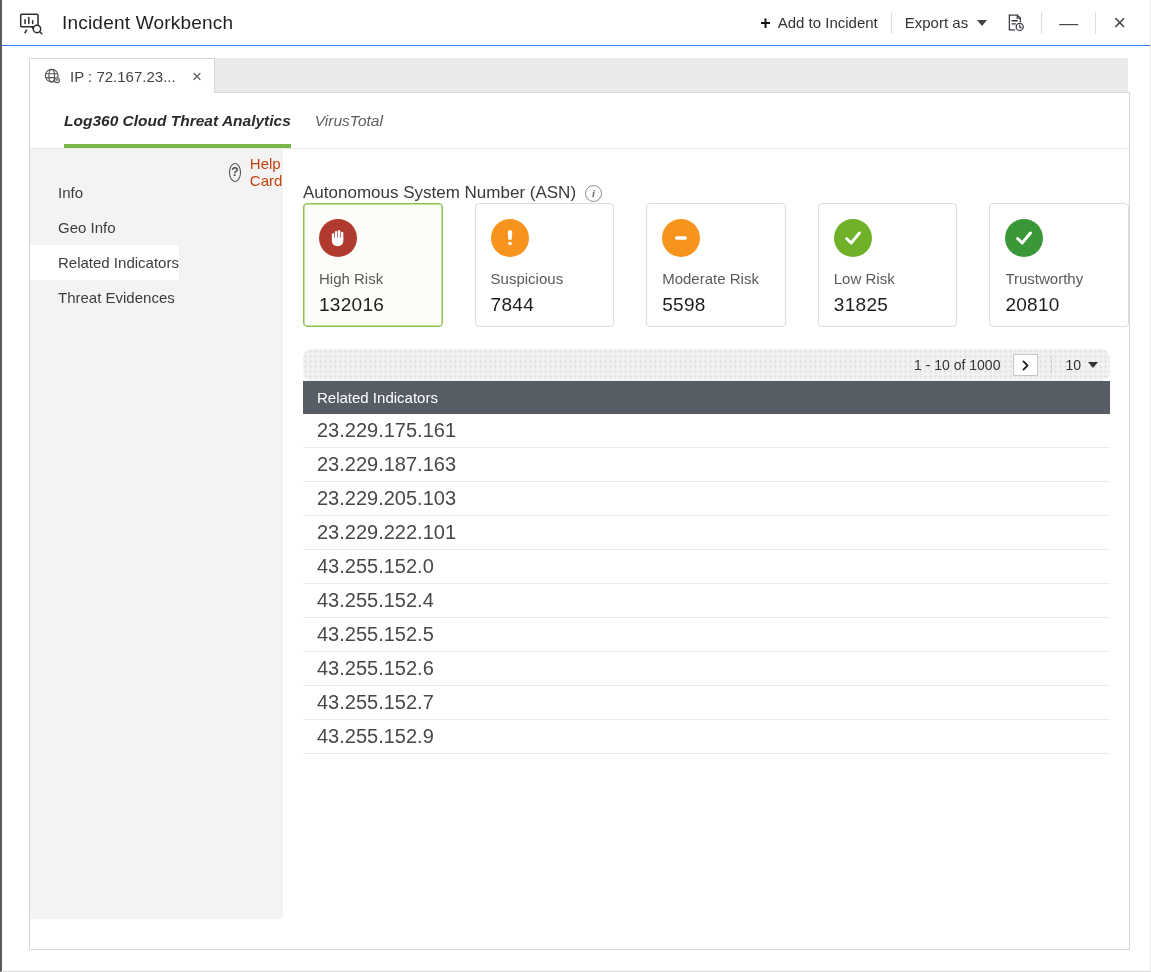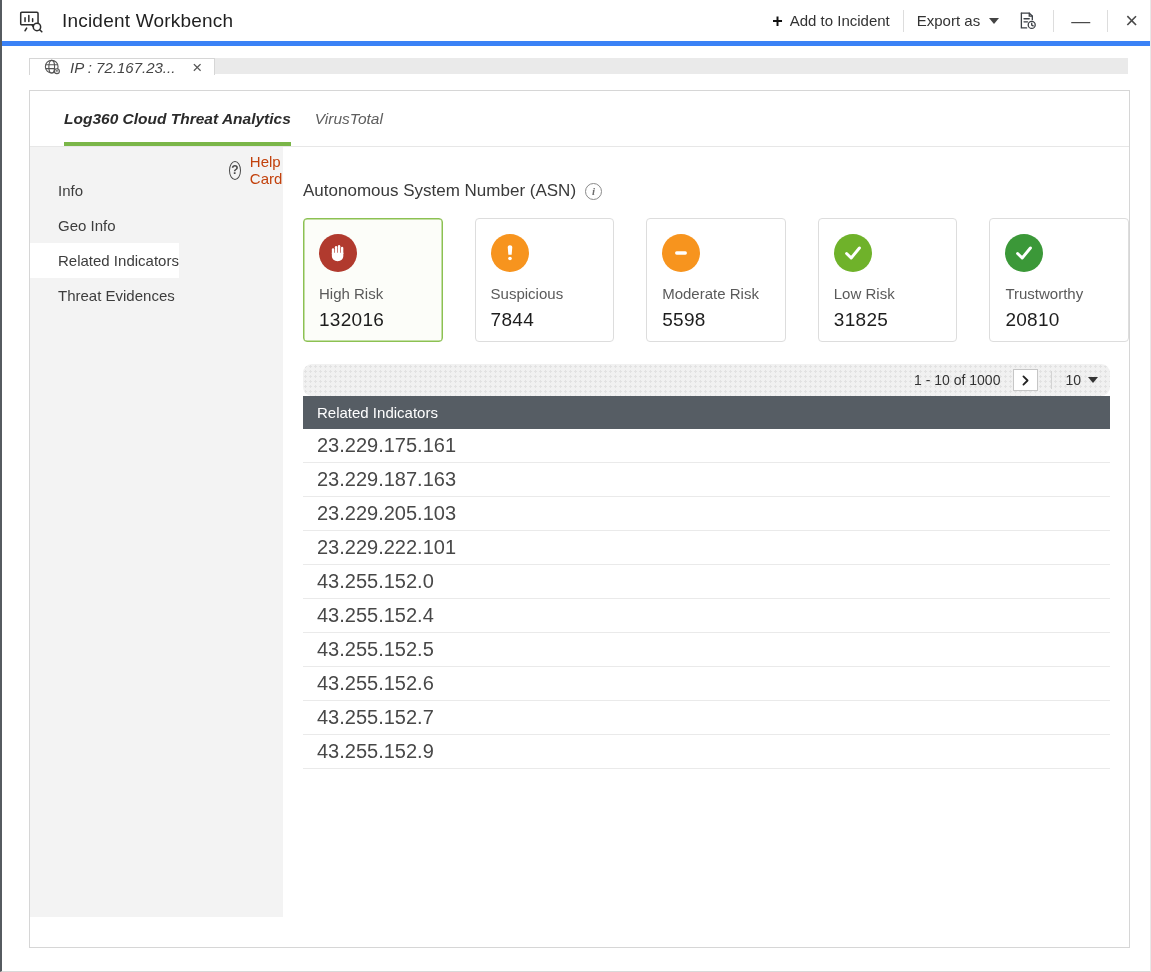--- a/index.html
+++ b/index.html
@@ -10,34 +10,34 @@
     color:#333; overflow:hidden;
   }
   .window {
     width:1151px; height:972px; background:#fff; position:relative;
     border-left:2px solid #565b60; border-bottom:1px solid #d9d9d9; border-right:1px solid #e8e8e8;
   }
 
   
   .titlebar {
     height:46px; display:flex; align-items:center; justify-content:space-between;
-    padding:0 8px 0 14px; border-bottom:5px solid #3b82f6; background:#fff;
+    padding:0 20px 0 14px; border-bottom:1px solid #3b82f6; background:#fff;
   }
   .titlebar-left { display:flex; align-items:center; gap:16px; }
   .app-title { font-size:19px; color:#1f1f1f; letter-spacing:.2px; }
   .titlebar-right { display:flex; align-items:center; }
   .tb-action { display:flex; align-items:center; gap:7px; font-size:15px; color:#333; cursor:pointer; }
   .plus-glyph { font-size:18px; font-weight:bold; color:#111; line-height:1; }
   .caret { width:0; height:0; border-left:5px solid transparent; border-right:5px solid transparent; border-top:6px solid #444; margin-left:2px; }
   .vdiv { width:1px; height:22px; background:#ddd; margin:0 13px; }
   .win-btn { font-size:19px; color:#4a4a4a; cursor:pointer; line-height:1; padding:0 4px; }
   .icon-btn { display:flex; align-items:center; cursor:pointer; padding:0 2px; }
 
   
-  .tabstrip { margin:12px 22px 16px 27px; height:16px; display:flex; position:relative; z-index:2;font-style:italic; }
+  .tabstrip { margin:12px 22px 0 27px; height:34px; display:flex; position:relative; z-index:2; }
   .doc-tab {
     width:186px; background:#fff; border:1px solid #d6d6d6; border-bottom:none;
     display:flex; align-items:center; gap:8px; padding:0 10px 0 13px; margin-bottom:-1px; cursor:pointer;
   }
   .doc-tab-label { font-size:15px; color:#444; flex:1; white-space:nowrap; overflow:hidden; }
   .tab-close { font-size:17px; color:#555; cursor:pointer; line-height:1; padding:0 2px; }
   .tabstrip-rest { flex:1; background:#eaeaea; border-bottom:1px solid #eaeaea; }
 
   
   .panel {
@@ -72,21 +72,21 @@
   .heading-row { margin-top:34px; display:flex; align-items:center; gap:9px; }
   .heading { font-size:17px; color:#3a3a3a; }
   .info-icon {
     width:17px; height:17px; border:1px solid #8a8a8a; border-radius:50%;
     display:flex; align-items:center; justify-content:center;
     font-size:11px; color:#6d6d6d; font-family:"Liberation Serif",serif; font-style:italic; font-weight:bold;
     cursor:pointer;
   }
 
   
-  .cards { margin-top:17px; display:flex; gap:32px; }
+  .cards { margin-top:0; display:flex; gap:32px; }
   .card {
     width:147px; height:124px; border:1px solid #ddd; border-radius:4px; background:#fff;
     padding:15px 0 0 15px; cursor:pointer;
   }
   .card.selected { border-color:#8cc152; background:#fcfdf9; box-shadow:0 0 0 .5px #8cc152 inset; }
   .circle { width:38px; height:38px; border-radius:50%; display:flex; align-items:center; justify-content:center; }
   .card-label { margin-top:13px; font-size:15px; color:#5a5a5a; }
   .card-value { margin-top:7px; font-size:19px; font-weight:normal; color:#1d1d1d; letter-spacing:.3px; }
 
   

